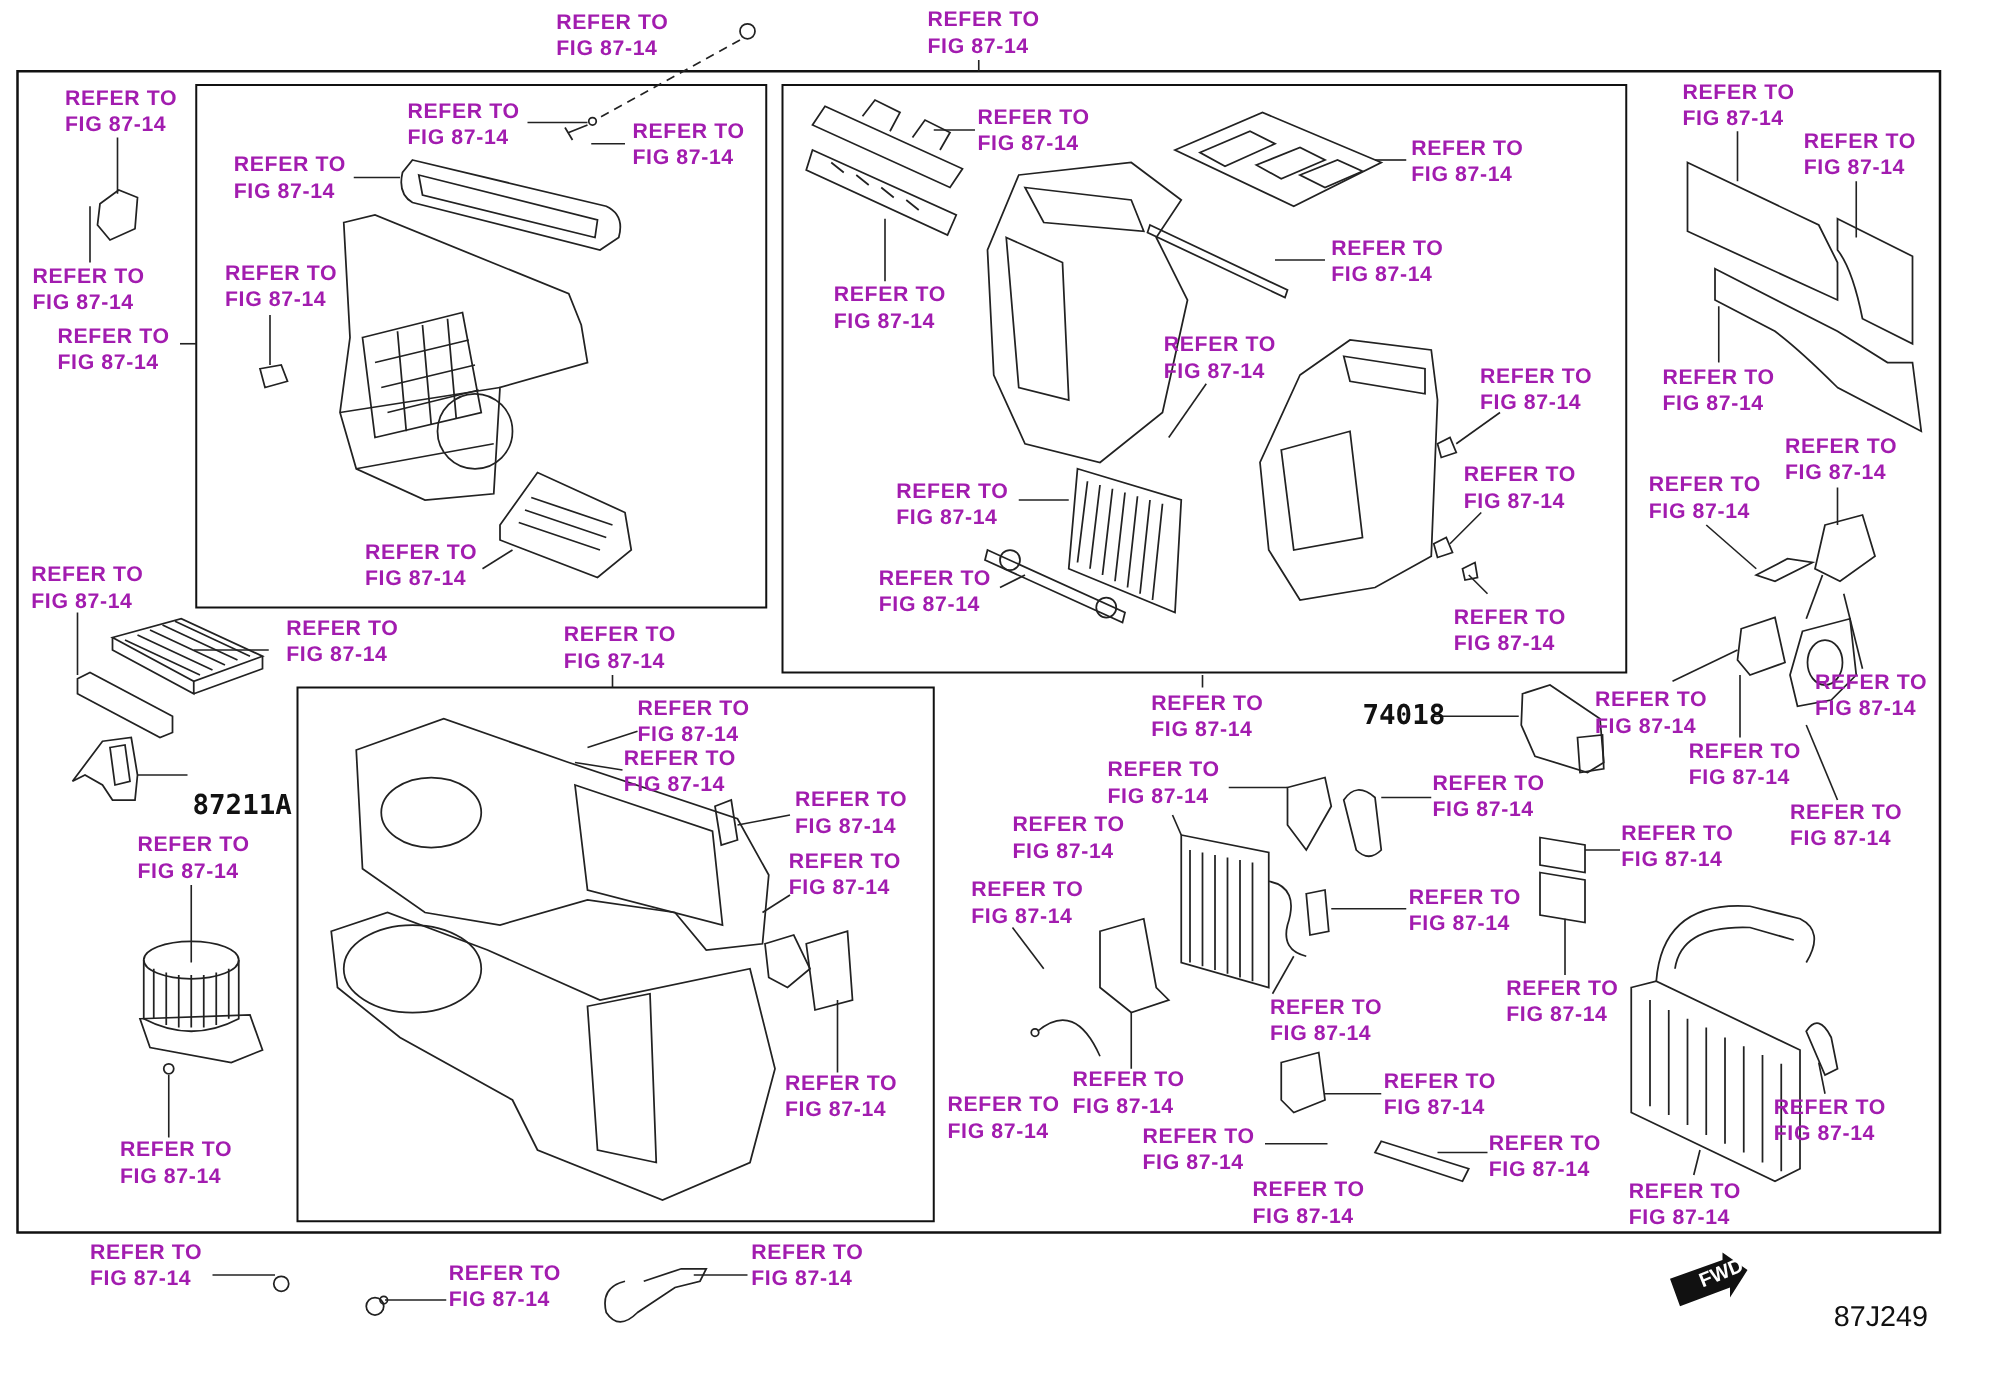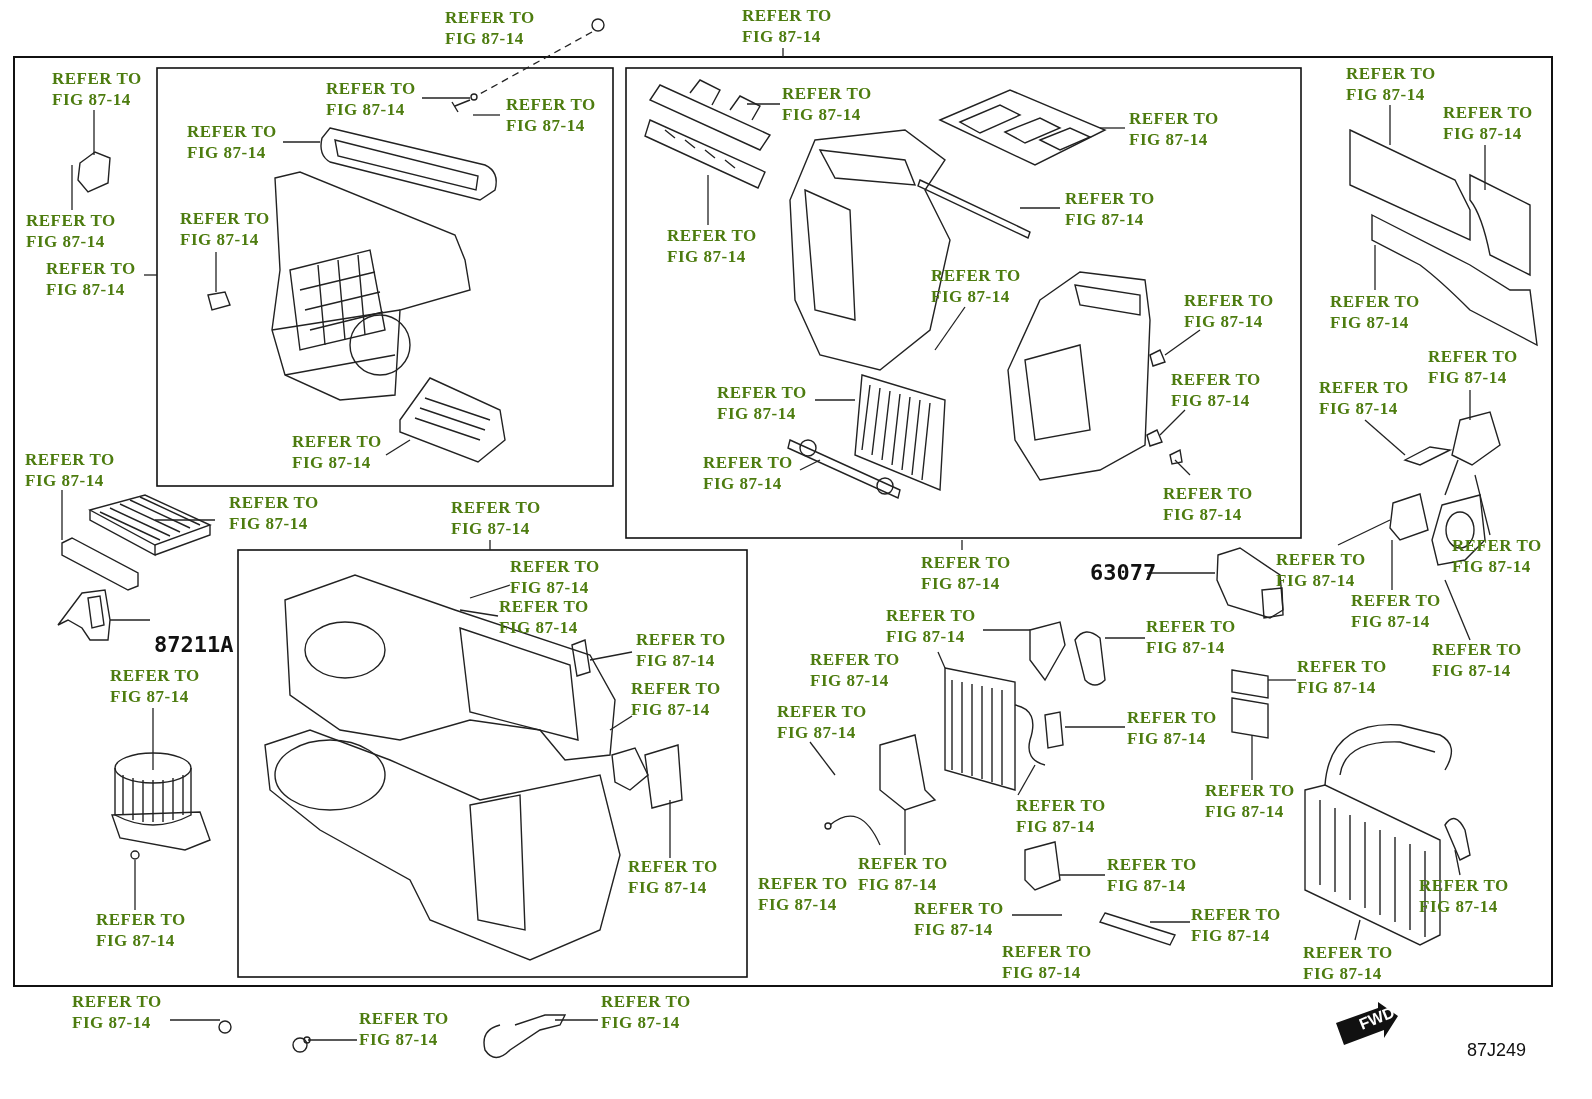--- a/index.html
+++ b/index.html
@@ -1,20 +1,20 @@
 <!DOCTYPE html>
 <html><head>
 <meta charset="utf-8">
 <style>
   html,body{margin:0;padding:0;background:#fff;}
   body{width:1592px;height:1099px;position:relative;overflow:hidden;font-family:"DejaVu Sans Mono","Liberation Mono",monospace;}
   #canvas{position:absolute;left:0;top:0;width:1592px;height:1099px;}
-  .lbl{position:absolute;font-family:Liberation Serif, serif;font-weight:bold;font-size:17px;line-height:21px;color:#4d7c0f;white-space:pre;letter-spacing:0.5px;}
+  .lbl{position:absolute;font-family:Liberation Sans, sans-serif;font-weight:bold;font-size:17px;line-height:21px;color:#a21caf;white-space:pre;letter-spacing:0.5px;}
   .pn{position:absolute;font-family:"DejaVu Sans Mono","Liberation Mono",monospace;font-weight:bold;font-size:22px;color:#111;}
-  .code{position:absolute;font-family:"Liberation Sans",sans-serif;font-size:18px;color:#111;}
+  .code{position:absolute;font-family:"Liberation Sans",sans-serif;font-size:23px;color:#111;}
   svg .part{fill:none;stroke:#222;stroke-width:1.4;}
   svg .lead{fill:none;stroke:#222;stroke-width:1.3;}
   svg .frame{fill:none;stroke:#111;stroke-width:2;}
   svg .box{fill:none;stroke:#111;stroke-width:1.6;}
 </style>
 </head>
 <body>
 
 <div id="canvas">
 <svg width="1592" height="1099" viewBox="0 0 1592 1099" xmlns="http://www.w3.org/2000/svg">
@@ -397,17 +397,17 @@
 
 <div class="lbl" style="left:72px;top:991px"><span>REFER TO</span>
 <span>FIG 87-14</span></div>
 <div class="lbl" style="left:359px;top:1008px"><span>REFER TO</span>
 <span>FIG 87-14</span></div>
 <div class="lbl" style="left:601px;top:991px"><span>REFER TO</span>
 <span>FIG 87-14</span></div>
 
 
 <div class="pn" style="left:154px;top:632px">87211A</div>
-<div class="pn" style="left:1090px;top:560px">63077</div>
+<div class="pn" style="left:1090px;top:560px">74018</div>
 
 
 <div class="code" style="left:1467px;top:1040px">87J249</div>
 </div>
 
 </body></html>

